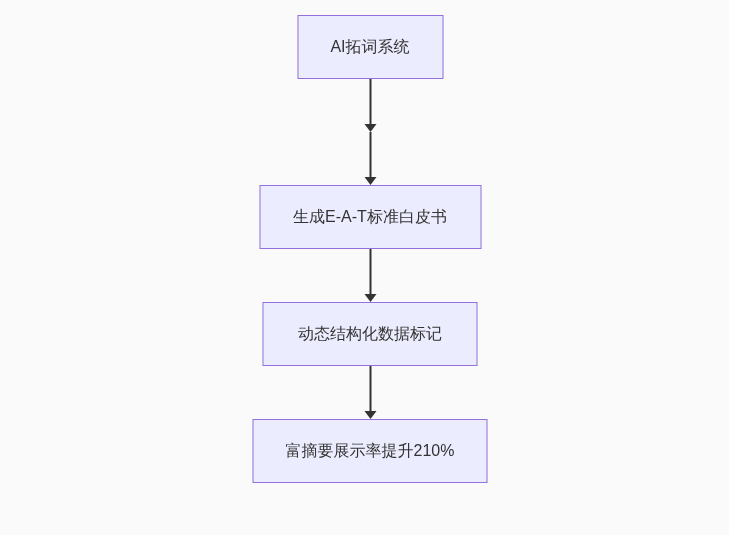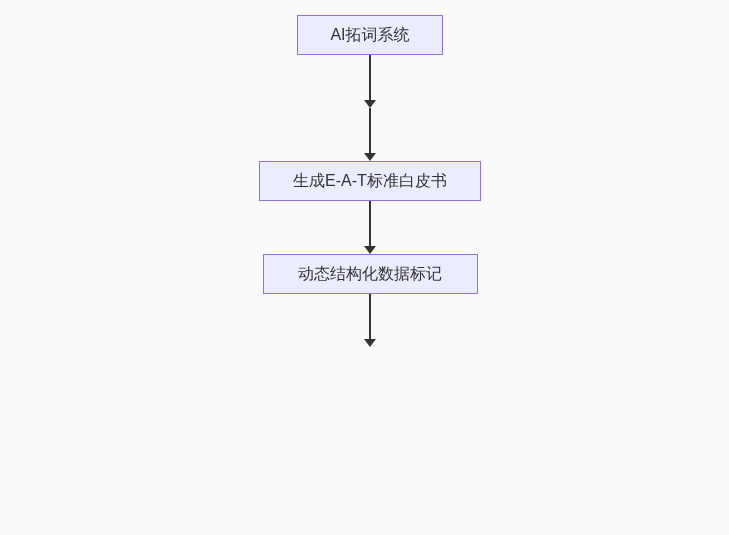--- a/index.html
+++ b/index.html
@@ -12,21 +12,21 @@
   .flow {
     position: absolute;
     left: 370px;
     top: 15px;
     transform: translateX(-50%);
     display: flex;
     flex-direction: column;
     align-items: center;
   }
   .node {
-    height: 40px;
+    height: 64px;
     background: #ececff;
     border: 1px solid #9370db;
     color: #333333;
     font-size: 16px;
     display: flex;
     align-items: center;
     justify-content: center;
     white-space: nowrap;
     text-align: center;
   }
@@ -85,14 +85,17 @@
 
   <div class="node n4">
     <span>动态结构化数据标记</span>
   </div>
 
   <div class="edge">
     <div class="line"></div>
     <div class="head"></div>
   </div>
 
+  <div class="node n5">
+    <span>富摘要展示率提升210%</span>
+  </div>
 
 </div>
 
 </body></html>

